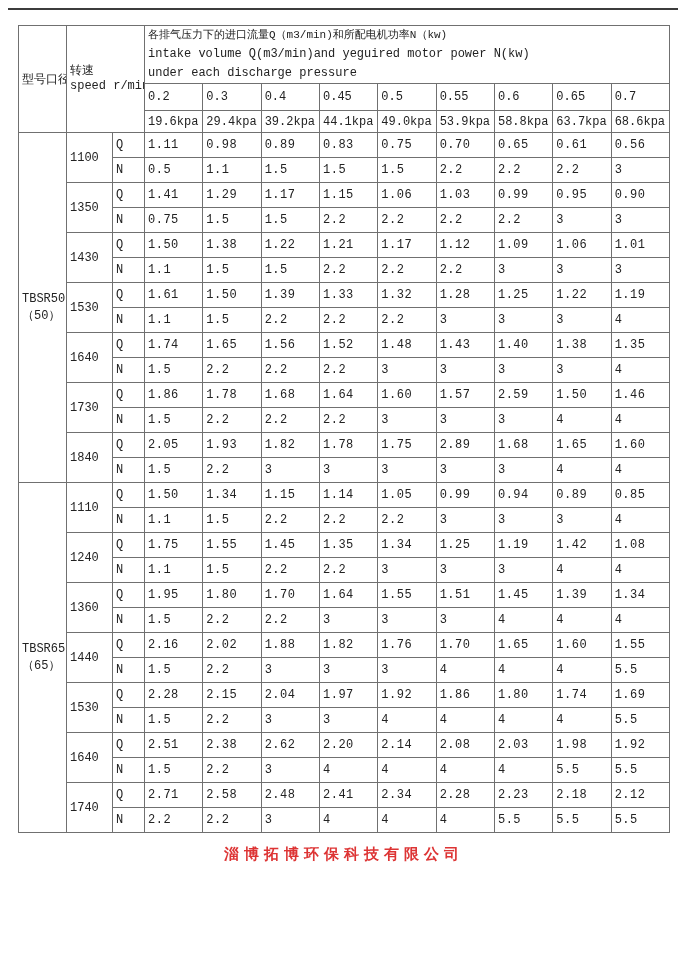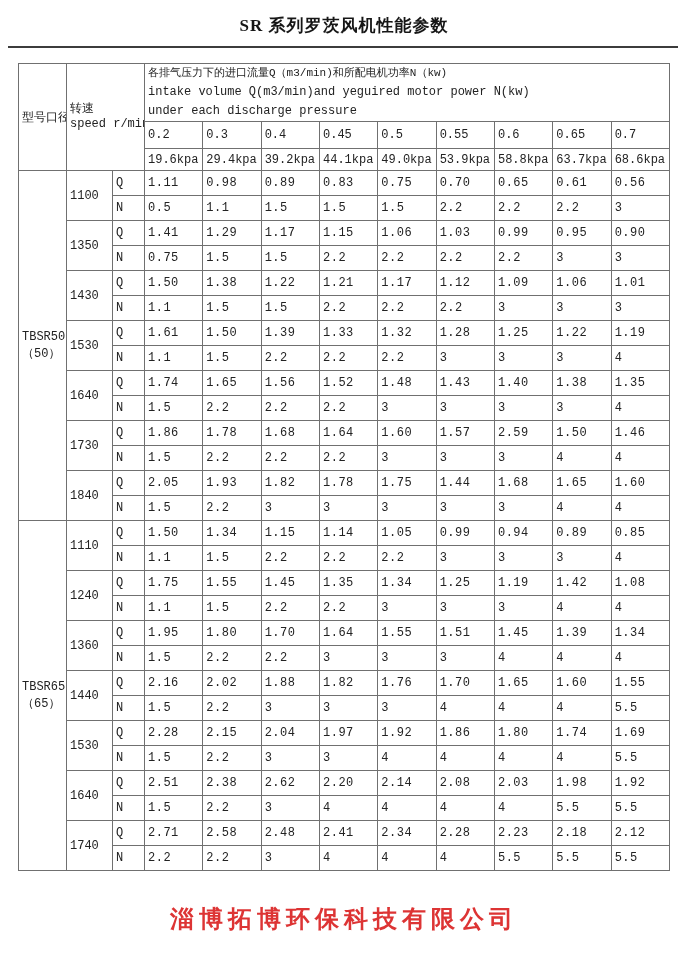--- a/index.html
+++ b/index.html
@@ -53,34 +53,33 @@
   th.speed-h { font-size: 11.5px; line-height: 15px; }
   th.desc-h  { font-size: 12px; line-height: 19px; padding-left: 4px; }
   th.desc-h .cn { font-size: 11px; }
 
   td.model-cell { text-align: center; font-size: 12px; line-height: 17px; padding: 0 1px; }
   td.speed-cell { font-size: 12px; }
   td.qn-cell    { font-size: 12px; }
   td.val-cell   { font-size: 12px; letter-spacing: 0.5px; }
 
   .footer {
-    margin-top: 32px;
+    margin-top: 12px;
     text-align: center;
     font-family: Liberation Sans, sans-serif;
-    font-size: 24px;
+    font-size: 15px;
     font-weight: 700;
     letter-spacing: 5px;
   }
 </style>
 </head>
 <body>
 
 <div class="page">
 
-  <h1 class="title">SR 系列罗茨风机性能参数</h1>
   <hr class="title-rule">
 
   <table class="perf">
     <colgroup>
       <col style="width:48px">
         <col style="width:46px">
         <col style="width:32px">
       <col>
         <col>
         <col>
@@ -283,21 +282,21 @@
           <td class="val-cell">4</td>
         </tr>
         <tr>
           <td class="speed-cell" rowspan="2">1840</td>
           <td class="qn-cell">Q</td>
           <td class="val-cell">2.05</td>
           <td class="val-cell">1.93</td>
           <td class="val-cell">1.82</td>
           <td class="val-cell">1.78</td>
           <td class="val-cell">1.75</td>
-          <td class="val-cell">1.44</td>
+          <td class="val-cell">2.89</td>
           <td class="val-cell">1.68</td>
           <td class="val-cell">1.65</td>
           <td class="val-cell">1.60</td>
         </tr>
         <tr>
           <td class="qn-cell">N</td>
           <td class="val-cell">1.5</td>
           <td class="val-cell">2.2</td>
           <td class="val-cell">3</td>
           <td class="val-cell">3</td>

